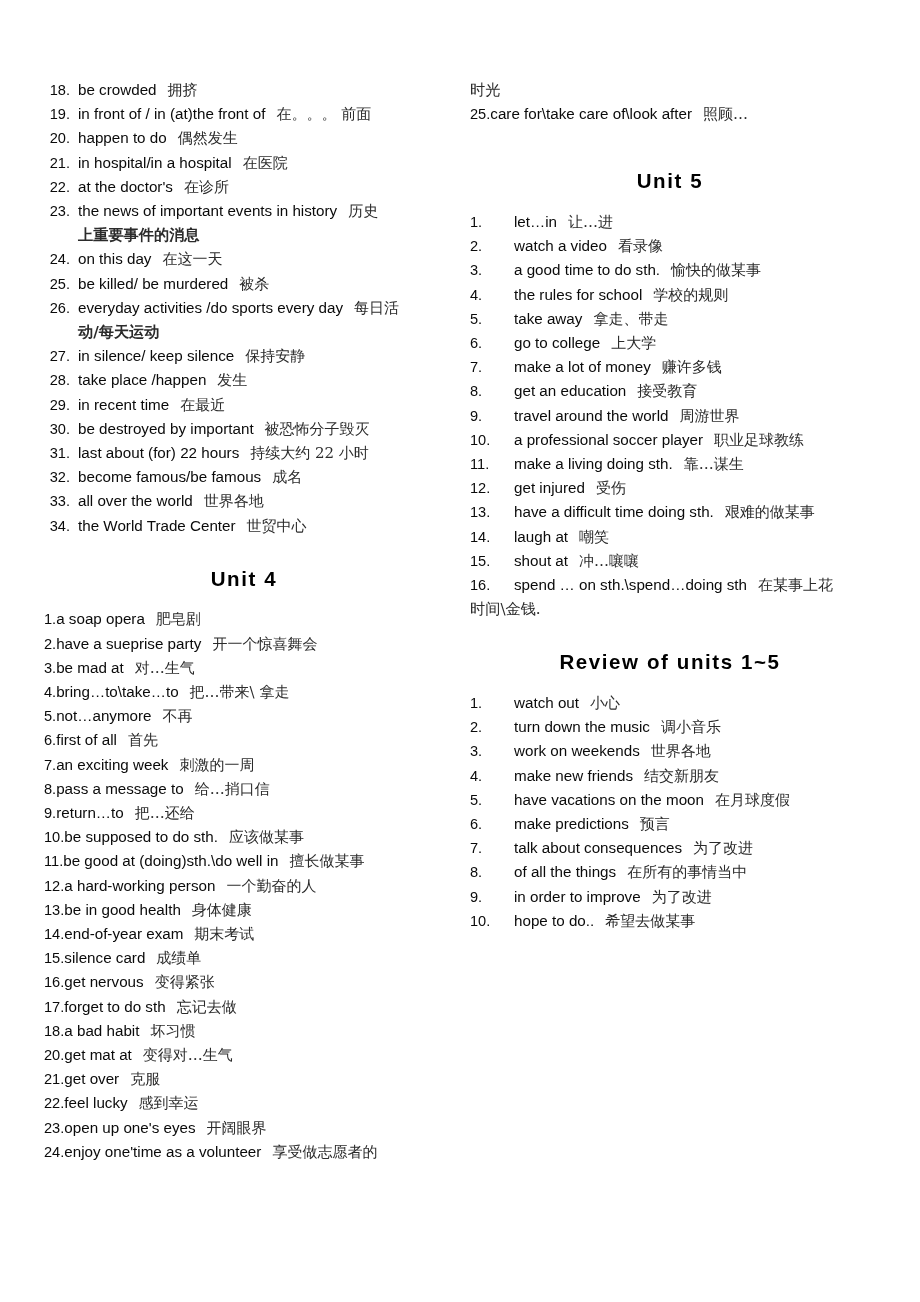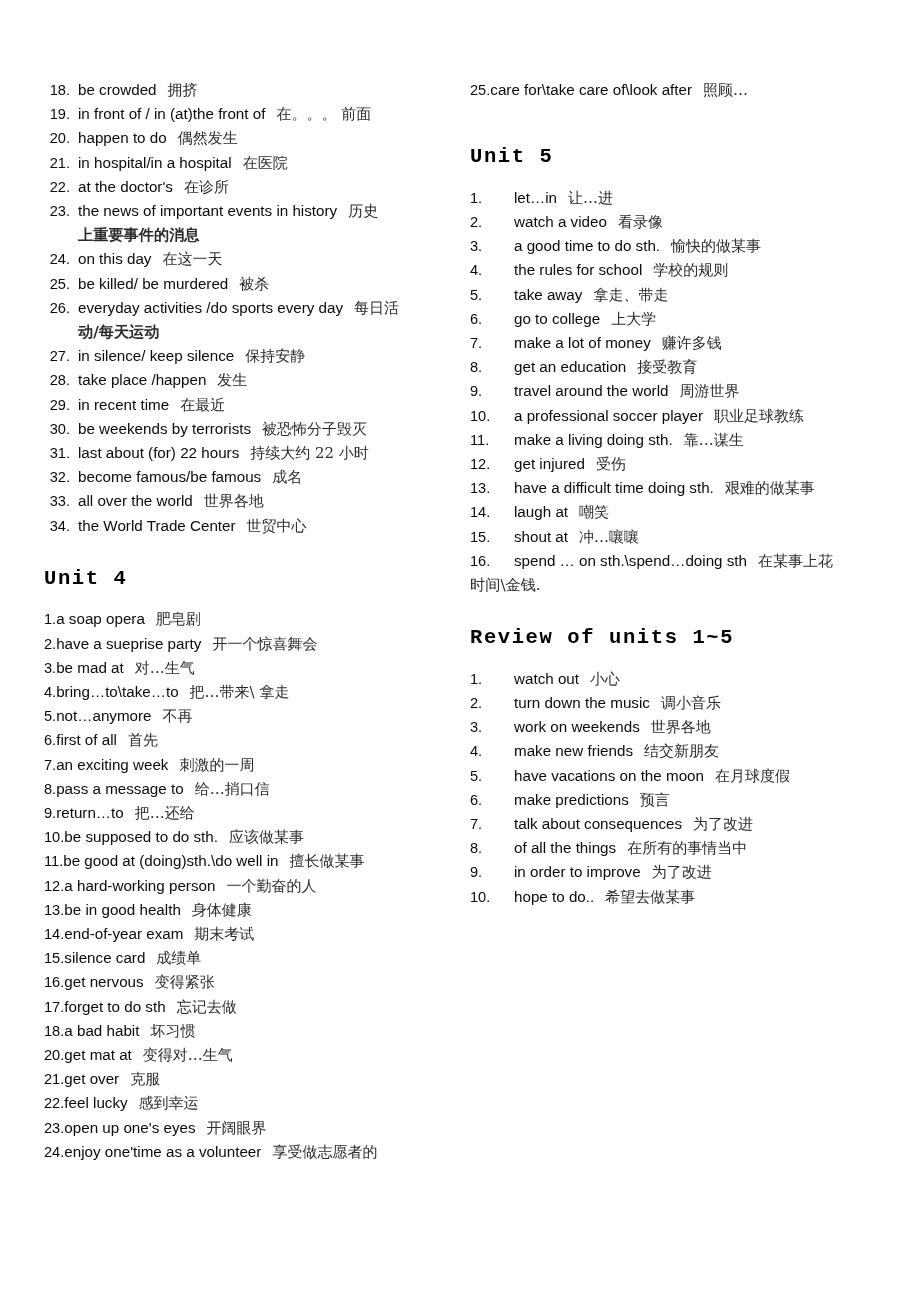--- a/index.html
+++ b/index.html
@@ -24,28 +24,29 @@
   .column {
     position: absolute;
     top: 78px;
     width: 400px;
   }
   .col-left  { left: 44px; }
   .col-right { left: 470px; }
 
   
   .unit-heading {
-    font-family: Liberation Mono, monospace;
+    font-family: Liberation Sans, sans-serif;
     font-weight: bold;
     font-size: 20.5px;
     letter-spacing: 1.6px;
     color: #000;
     margin: 0;
     padding: 0;
     line-height: 1.1;
+    text-align: center;
   }
   .heading-block { margin: 0; padding: 0; }
 
   
   ol.itemlist, ul.itemlist {
     list-style: none;
     margin: 0;
     padding: 0;
   }
   .item {
@@ -127,21 +128,21 @@
         <li class="item style-hang"><span class="num">22.</span><span class="en">at the doctor's</span><span class="gap-md"></span><span class="zh">在诊所</span></li>
         <li class="item style-hang"><span class="num">23.</span><span class="en">the news of important events in history</span><span class="gap-md"></span><span class="zh">历史</span></li>
         <li class="item wrapline zh wrap-indent">上重要事件的消息</li>
         <li class="item style-hang"><span class="num">24.</span><span class="en">on this day</span><span class="gap-md"></span><span class="zh">在这一天</span></li>
         <li class="item style-hang"><span class="num">25.</span><span class="en">be killed/ be murdered</span><span class="gap-md"></span><span class="zh">被杀</span></li>
         <li class="item style-hang"><span class="num">26.</span><span class="en">everyday activities /do sports every day</span><span class="gap-md"></span><span class="zh">每日活</span></li>
         <li class="item wrapline zh wrap-indent">动/每天运动</li>
         <li class="item style-hang"><span class="num">27.</span><span class="en">in silence/ keep silence</span><span class="gap-md"></span><span class="zh">保持安静</span></li>
         <li class="item style-hang"><span class="num">28.</span><span class="en">take place /happen</span><span class="gap-md"></span><span class="zh">发生</span></li>
         <li class="item style-hang"><span class="num">29.</span><span class="en">in recent time</span><span class="gap-md"></span><span class="zh">在最近</span></li>
-        <li class="item style-hang"><span class="num">30.</span><span class="en">be weekends by terrorists</span><span class="gap-md"></span><span class="zh">被恐怖分子毁灭</span></li>
+        <li class="item style-hang"><span class="num">30.</span><span class="en">be destroyed by important</span><span class="gap-md"></span><span class="zh">被恐怖分子毁灭</span></li>
         <li class="item style-hang"><span class="num">31.</span><span class="en">last about (for) 22 hours</span><span class="gap-md"></span><span class="zh">持续大约 22 小时</span></li>
         <li class="item style-hang"><span class="num">32.</span><span class="en">become famous/be famous</span><span class="gap-md"></span><span class="zh">成名</span></li>
         <li class="item style-hang"><span class="num">33.</span><span class="en">all over the world</span><span class="gap-md"></span><span class="zh">世界各地</span></li>
         <li class="item style-hang"><span class="num">34.</span><span class="en">the World Trade Center</span><span class="gap-md"></span><span class="zh">世贸中心</span></li>
       </ol>
 
     <div class="spacer-lg"></div>
 
     <div class="heading-block">
       <div class="unit-heading">Unit 4</div>
@@ -171,20 +172,21 @@
         <li class="item style-flush"><span class="num">20.</span><span class="en">get mat at</span><span class="gap-md"></span><span class="zh">变得对…生气</span></li>
         <li class="item style-flush"><span class="num">21.</span><span class="en">get over</span><span class="gap-md"></span><span class="zh">克服</span></li>
         <li class="item style-flush"><span class="num">22.</span><span class="en">feel lucky</span><span class="gap-md"></span><span class="zh">感到幸运</span></li>
         <li class="item style-flush"><span class="num">23.</span><span class="en">open up one's eyes</span><span class="gap-md"></span><span class="zh">开阔眼界</span></li>
         <li class="item style-flush"><span class="num">24.</span><span class="en">enjoy one'time as a volunteer</span><span class="gap-md"></span><span class="zh">享受做志愿者的</span></li>
       </ol>
   </div>
 
   <div class="column col-right">
 
+    <div class="wrapline zh">时光</div>
 
     <ol class="itemlist" id="list-unit4-overflow">
         <li class="item style-flush"><span class="num">25.</span><span class="en">care for\take care of\look after</span><span class="gap-md"></span><span class="zh">照顾…</span></li>
       </ol>
 
     <div class="spacer-xl"></div>
 
     <div class="heading-block">
       <div class="unit-heading">Unit 5</div>
     </div>

